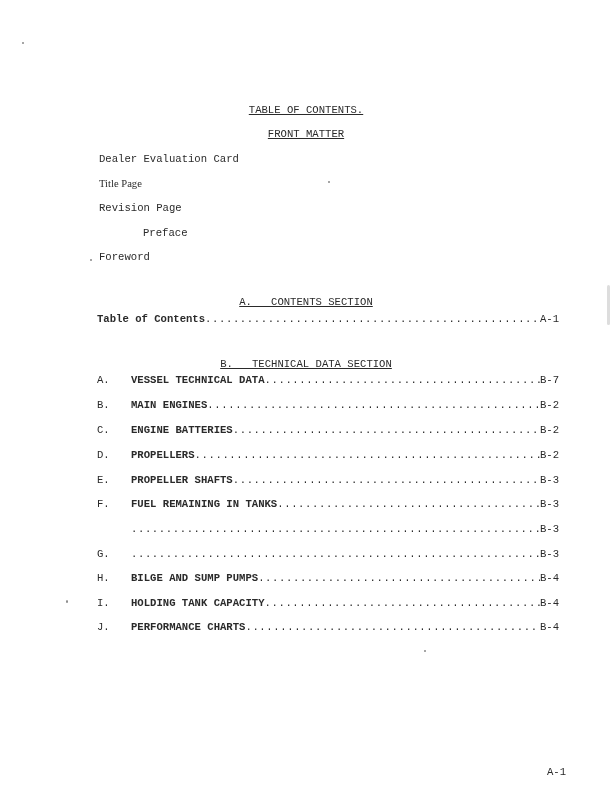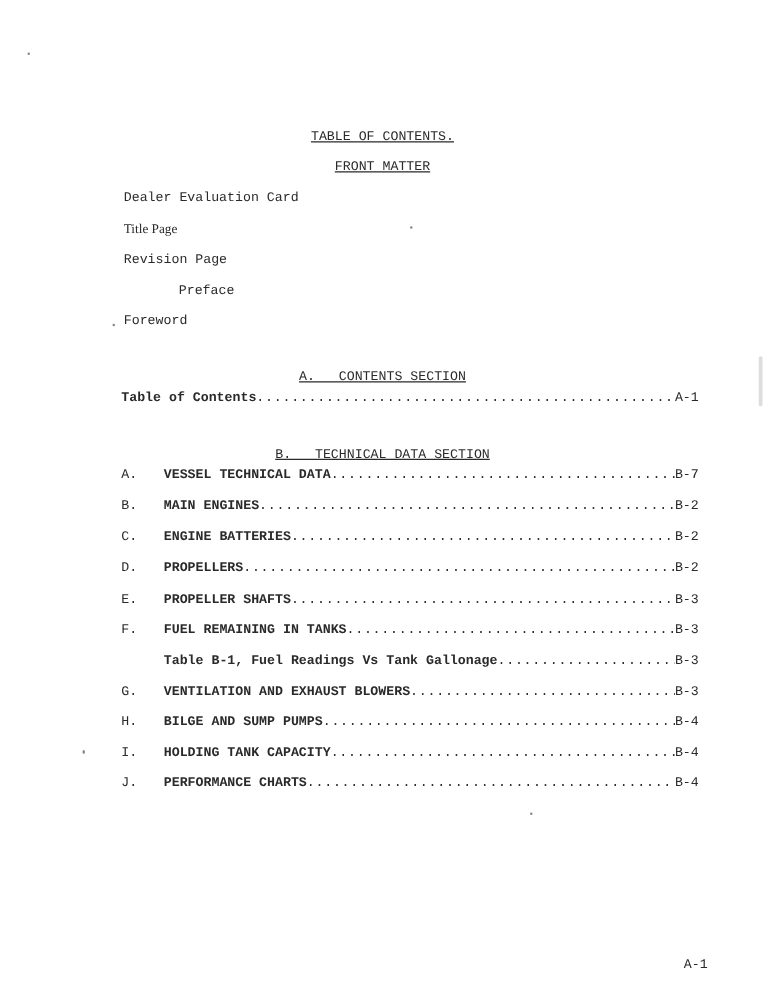--- a/index.html
+++ b/index.html
@@ -74,27 +74,25 @@
     <span class="page">B-3</span>
   </div>
   <div class="abs row" style="top:498px;">
     <span class="letter">F.</span>
     <span class="label">FUEL REMAINING IN TANKS</span>
     <span class="dots">........................................................................</span>
     <span class="page">B-3</span>
   </div>
   <div class="abs row" style="top:523px;">
     <span class="letter"></span>
-    <span class="label">Table B-1, Fuel Readings Vs Tank Gallonage</span>
     <span class="dots">........................................................................</span>
     <span class="page">B-3</span>
   </div>
   <div class="abs row" style="top:548px;">
     <span class="letter">G.</span>
-    <span class="label">VENTILATION AND EXHAUST BLOWERS</span>
     <span class="dots">........................................................................</span>
     <span class="page">B-3</span>
   </div>
   <div class="abs row" style="top:572px;">
     <span class="letter">H.</span>
     <span class="label">BILGE AND SUMP PUMPS</span>
     <span class="dots">........................................................................</span>
     <span class="page">B-4</span>
   </div>
   <div class="abs row" style="top:597px;">

